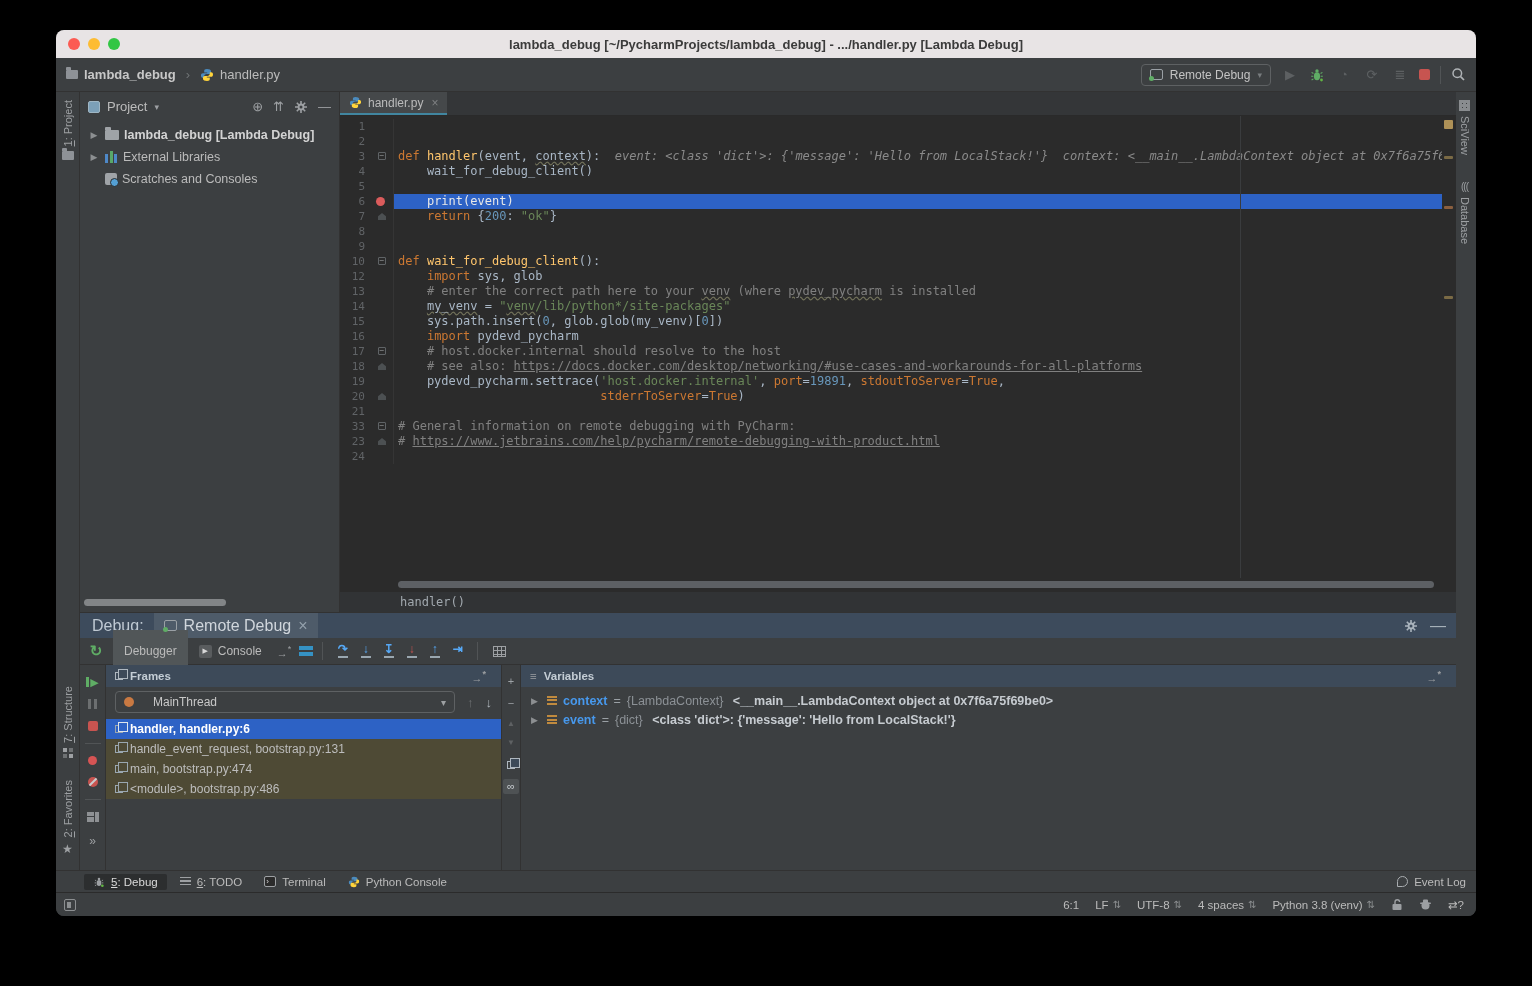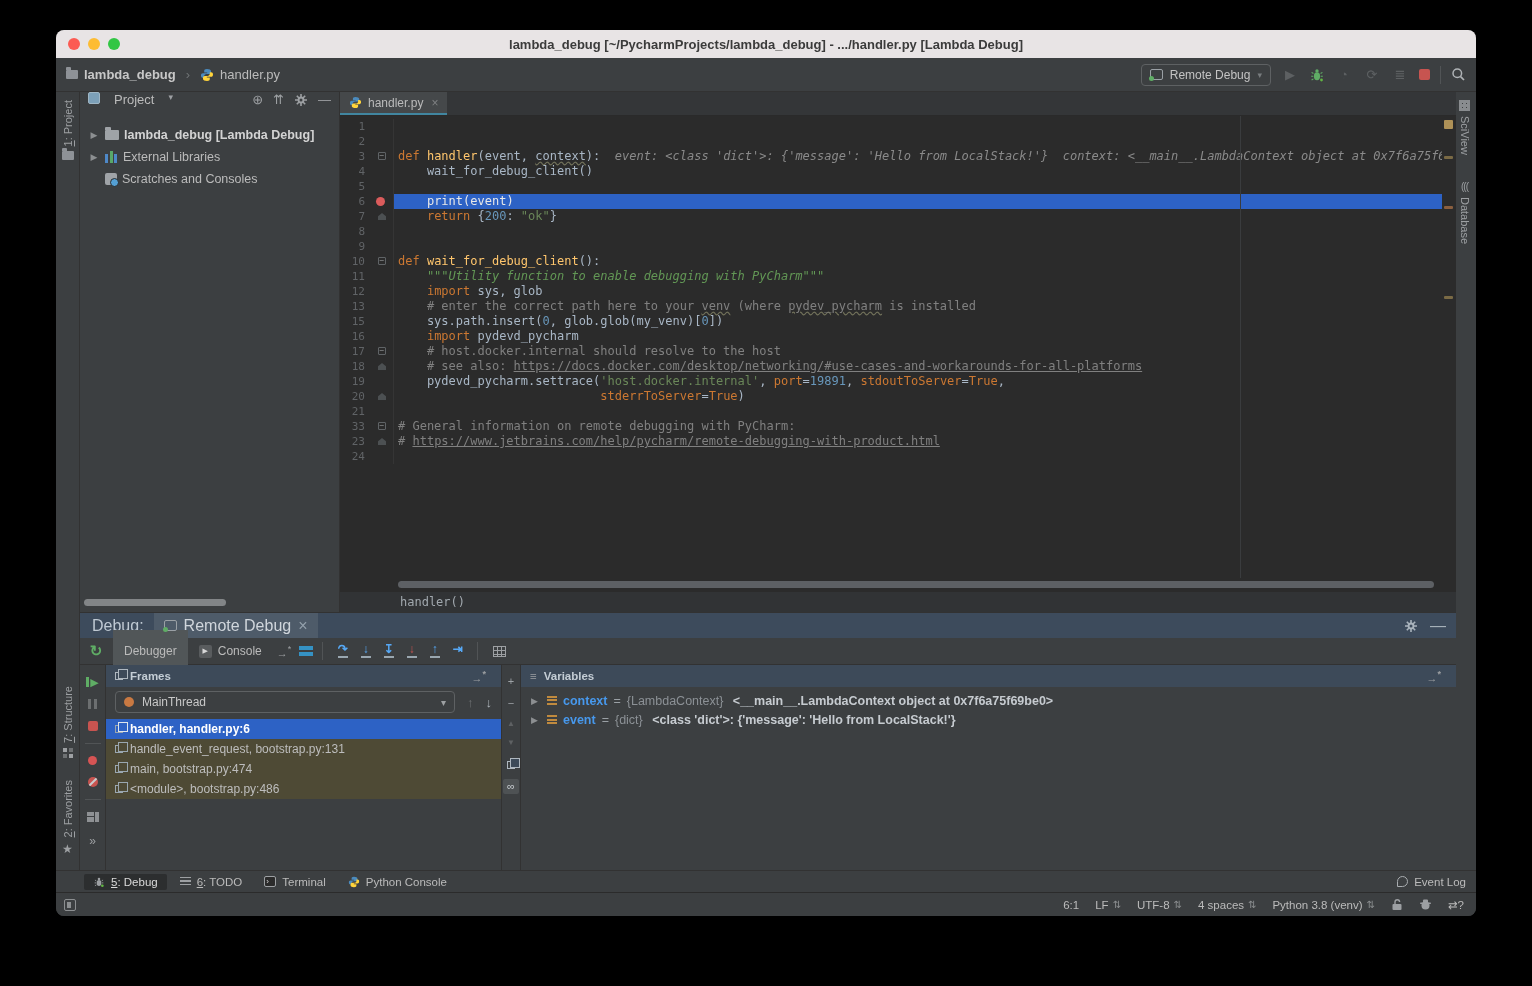--- a/index.html
+++ b/index.html
@@ -38,21 +38,21 @@
   .u { text-decoration:underline; }
   .mini-folder { width:12px; height:9px; background:#8E9297; border-radius:1px; position:relative; }
   .mini-folder::before { content:''; position:absolute; top:-3px; left:0; width:5px; height:3px; background:#8E9297; border-radius:1px 1px 0 0; }
   .mini-sq2 { width:10px; height:10px; background:linear-gradient(#9DA0A3,#9DA0A3) 0 0/4px 4px no-repeat, linear-gradient(#9DA0A3,#9DA0A3) 6px 6px/4px 4px no-repeat, linear-gradient(#6E7173,#6E7173) 6px 0/4px 4px no-repeat, linear-gradient(#6E7173,#6E7173) 0 6px/4px 4px no-repeat; }
   .mini-star { color:#9DA0A3; font-size:12px; }
   .mini-grid { width:11px; height:11px; background:repeating-linear-gradient(90deg,#9DA0A3 0 3px,transparent 3px 4px), repeating-linear-gradient(#9DA0A3 0 3px,transparent 3px 4px); opacity:.8; }
   .mini-db { font-size:10px; color:#9DA0A3; letter-spacing:-1px; }
 
   
   .project { position:absolute; left:24px; top:62px; width:260px; height:520px; background:#3C3F41; border-right:1px solid #323232; }
-  .proj-head { height:30px; display:flex; align-items:flex-start; padding:0 8px; color:#BBBBBB; font-size:13px; gap:14px; border-bottom:1px solid #3C3F41; }
+  .proj-head { height:30px; display:flex; align-items:center; padding:0 8px; color:#BBBBBB; font-size:13px; gap:7px; border-bottom:1px solid #3C3F41; }
   .pw-ic { width:12px; height:12px; background:#7CA0B8; border-radius:2px; border:1px solid #9FB6C4; }
   .head-ics { margin-left:auto; display:flex; align-items:center; gap:10px; color:#9DA0A3; font-size:13px; }
   .tree { padding-top:2px; }
   .tree-row { height:22px; display:flex; align-items:center; gap:5px; padding-left:8px; font-size:12.5px; color:#BBBBBB; cursor:default; }
   .tree-row .chev { width:12px; color:#8C8F91; font-size:9px; text-align:center; }
   .tree-row .lbl.bold { font-weight:700; color:#D3D3D3; }
   .ti-folder { width:14px; height:10px; background:#9FA3A7; border-radius:1px; position:relative; }
   .ti-folder::before { content:''; position:absolute; top:-3px; left:0; width:6px; height:3px; background:#9FA3A7; border-radius:1px 1px 0 0; }
   .ti-libs { width:13px; height:12px; display:flex; align-items:flex-end; gap:1.5px; }
   .ti-libs i { width:3px; background:#4E88C7; height:9px; }
@@ -118,21 +118,21 @@
   .ic-mute { width:10px; height:10px; border-radius:50%; background:#C75450; position:relative; overflow:hidden; }
   .ic-mute::after { content:''; position:absolute; left:-2px; top:4px; width:14px; height:2px; background:#C9CCCE; transform:rotate(-45deg); }
   .ic-layout { width:12px; height:10px; background:linear-gradient(#9DA0A3,#9DA0A3) 0 0/7px 4px no-repeat, linear-gradient(#9DA0A3,#9DA0A3) 8px 0/4px 10px no-repeat, linear-gradient(#9DA0A3,#9DA0A3) 0 5px/7px 5px no-repeat; opacity:.85; }
   .ic-more { color:#9DA0A3; font-size:12px; }
   .frames { width:396px; border-right:1px solid #323232; display:flex; flex-direction:column; flex:none; }
   .panel-head { height:22px; background:#3D4A59; display:flex; align-items:center; gap:7px; padding:0 9px; font-size:11.5px; font-weight:700; color:#C4CDD5; flex:none; }
   .panel-head .pin { margin-left:auto; }
   .dblsq { width:8px; height:8px; border:1px solid #AEB7BF; position:relative; }
   .dblsq::before { content:''; position:absolute; left:2px; top:-4px; width:8px; height:8px; border:1px solid #AEB7BF; background:#3D4A59; }
   .thread-row { height:30px; display:flex; align-items:center; padding:0 9px; gap:12px; flex:none; }
-  .thread-combo { width:370px; height:22px; border:1px solid #5E6163; border-radius:4px; display:flex; align-items:center; gap:8px; padding:0 8px; font-size:12px; color:#C8C8C8; }
+  .thread-combo { width:370px; height:22px; border:1px solid #5E6163; border-radius:4px; display:flex; align-items:center; gap:19px; padding:0 8px; font-size:12px; color:#C8C8C8; }
   .tdot { width:10px; height:10px; border-radius:50%; background:#C97942; }
   .thread-combo .chev { margin-left:auto; color:#9DA0A3; font-size:10px; }
   .arr { font-size:13px; color:#AFB6BC; }
   .arr.dim { color:#6E7173; }
   .frame-list { margin-top:2px; }
   .frame-row { height:20px; display:flex; align-items:center; gap:7px; padding:0 9px; font-size:12px; color:#BDBDBD; cursor:default; }
   .frame-row .dblsq { border-color:#9AA7B0; } .frame-row .dblsq::before { background:#3C3F41; border-color:#9AA7B0; }
   .frame-row.sel { background:#2D62C5; color:#FFFFFF; font-weight:700; }
   .frame-row.sel .dblsq::before { background:#2D62C5; border-color:#DDE5EC; }
   .frame-row.lib { background:#4E4A35; }
@@ -354,33 +354,33 @@
           <span class="code-content"></span>
         </div>
         <div class="code-line">
           <span class="gutter-num">10</span>
           <span class="gutter-ic">
             <span class="fold-open">−</span>
           </span>
           <span class="code-content"><span class="seg kw">def </span><span class="seg fn">wait_for_debug_client</span><span class="seg txt">():</span></span>
         </div>
         <div class="code-line">
-          <span class="gutter-num">11</span>
-          <span class="gutter-ic"></span>
-          <span class="code-content"><span class="seg doc">    """Utility function to enable debugging with PyCharm"""</span></span>
-        </div>
-        <div class="code-line">
           <span class="gutter-num">12</span>
           <span class="gutter-ic"></span>
           <span class="code-content"><span class="seg txt">    </span><span class="seg kw">import</span><span class="seg txt"> sys, glob</span></span>
         </div>
         <div class="code-line">
           <span class="gutter-num">13</span>
           <span class="gutter-ic"></span>
           <span class="code-content"><span class="seg cmt">    # enter the correct path here to your </span><span class="seg cmt sp">venv</span><span class="seg cmt"> (where </span><span class="seg cmt sp">pydev_pycharm</span><span class="seg cmt"> is installed</span></span>
+        </div>
+        <div class="code-line">
+          <span class="gutter-num">14</span>
+          <span class="gutter-ic"></span>
+          <span class="code-content"><span class="seg txt">    </span><span class="seg txt sp">my_venv</span><span class="seg txt"> = </span><span class="seg str">"</span><span class="seg str sp">venv</span><span class="seg str">/lib/python*/site-packages"</span></span>
         </div>
         <div class="code-line">
           <span class="gutter-num">15</span>
           <span class="gutter-ic"></span>
           <span class="code-content"><span class="seg txt">    sys.path.insert(</span><span class="seg num">0</span><span class="seg txt">, glob.glob(my_venv)[</span><span class="seg num">0</span><span class="seg txt">])</span></span>
         </div>
         <div class="code-line">
           <span class="gutter-num">16</span>
           <span class="gutter-ic"></span>
           <span class="code-content"><span class="seg txt">    </span><span class="seg kw">import</span><span class="seg txt"> pydevd_pycharm</span></span>

